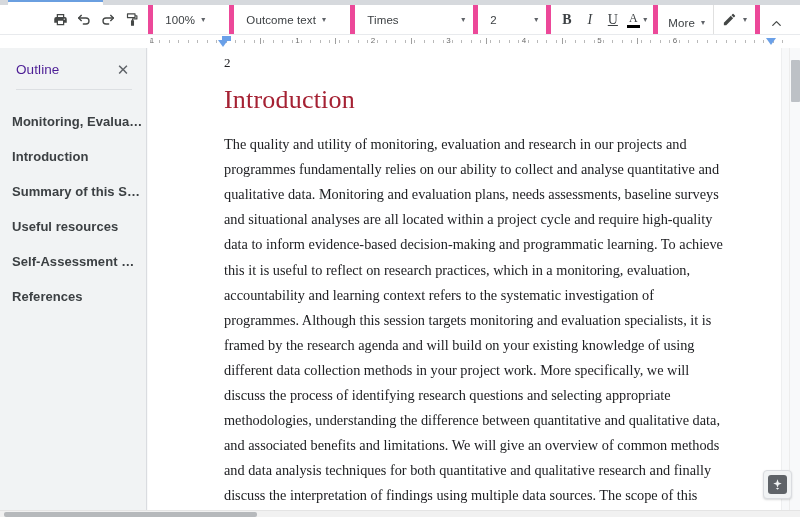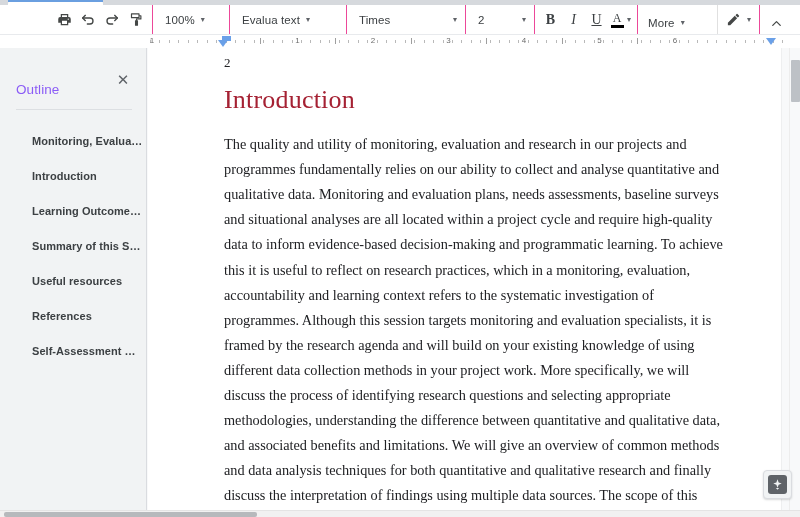--- a/index.html
+++ b/index.html
@@ -58,21 +58,21 @@
     display: flex;
     align-items: center;
     font-size: 11px;
     color: #3c4043;
   }
   .tb-group {
     display: flex;
     align-items: center;
     height: 29px;
     padding: 0 4px;
-    border-right: 1px solid #ec4899;
+    border-right: 5px solid #ec4899;
   }
   .tb-group.nb { border-right: none; align-items: flex-end; }
 
   .tb-btn {
     width: 24px; height: 22px;
     display: flex;
     align-items: center;
     justify-content: center;
     border-radius: 2px;
     cursor: pointer;
@@ -208,45 +208,44 @@
     box-sizing: border-box;
   }
   .outline-head {
     display: flex;
     align-items: center;
     justify-content: space-between;
     padding: 14px 14px 12px 16px;
   }
   .outline-title {
     font-size: 13.5px;
-    color: #8b5cf6;
+    color: #4c1d95;
     letter-spacing: .1px;
-    margin-top: 20px;
   }
   .outline-close {
     font-size: 15px;
     color: #5f6368;
     cursor: pointer;
     line-height: 1;
     width: 18px;
     text-align: center;
   }
   .outline-sep {
     height: 1px;
     background: #dcdfe2;
     margin: 0 14px 0 16px;
   }
   .outline-list {
     padding-top: 14px;
   }
   .outline-item {
-    font-size: 11px;
+    font-size: 13px;
     color: #3c4043;
     font-weight: bold;
-    padding: 0 10px 0 32px;
+    padding: 0 10px 0 12px;
     height: 35px;
     line-height: 35px;
     white-space: nowrap;
     overflow: hidden;
     cursor: pointer;
     letter-spacing: .05px;
   }
 
   
   .canvas {
@@ -404,21 +403,21 @@
 
     <div class="tb-group">
       <div class="tb-dd" style="width:56px">
         <span class="lbl">100%</span>
         <span class="caret">▾</span>
       </div>
     </div>
 
     <div class="tb-group">
       <div class="tb-dd" style="width:96px">
-        <span class="lbl">Evalua text</span>
+        <span class="lbl">Outcome text</span>
         <span class="caret">▾</span>
       </div>
     </div>
 
     <div class="tb-group">
       <div class="tb-dd" style="width:98px">
         <span class="lbl">Times</span>
         <span class="caret" style="margin-left:auto">▾</span>
       </div>
     </div>
@@ -563,25 +562,24 @@
 
     <div class="outline">
       <div class="outline-head">
         <span class="outline-title">Outline</span>
         <span class="outline-close" title="Close outline">✕</span>
       </div>
       <div class="outline-sep"></div>
       <div class="outline-list" id="outline-list">
           <div class="outline-item">Monitoring, Evalua…</div>
           <div class="outline-item">Introduction</div>
-          <div class="outline-item">Learning Outcome…</div>
           <div class="outline-item">Summary of this S…</div>
           <div class="outline-item">Useful resources</div>
+          <div class="outline-item">Self-Assessment …</div>
           <div class="outline-item">References</div>
-          <div class="outline-item">Self-Assessment …</div>
         </div>
     </div>
 
     <div class="canvas">
       <div class="page">
         <div class="page-inner">
           <div class="page-number">2</div>
           <h1 class="doc-heading">Introduction</h1>
           <p class="doc-para">The quality and utility of monitoring, evaluation and research in our projects and programmes fundamentally relies on our ability to collect and analyse quantitative and qualitative data. Monitoring and evaluation plans, needs assessments, baseline surveys and situational analyses are all located within a project cycle and require high-quality data to inform evidence-based decision-making and programmatic learning. To achieve this it is useful to reflect on research practices, which in a monitoring, evaluation, accountability and learning context refers to the systematic investigation of programmes. Although this session targets monitoring and evaluation specialists, it is framed by the research agenda and will build on your existing knowledge of using different data collection methods in your project work. More specifically, we will discuss the process of identifying research questions and selecting appropriate methodologies, understanding the difference between quantitative and qualitative data, and associated benefits and limitations. We will give an overview of common methods and data analysis techniques for both quantitative and qualitative research and finally discuss the interpretation of findings using multiple data sources. The scope of this module is limited to concepts that will enable learners to gain a broad understanding of the subject area. However, we will include links to useful resources should learners wish to increase their knowledge on a particular topic.</p>
         </div>

